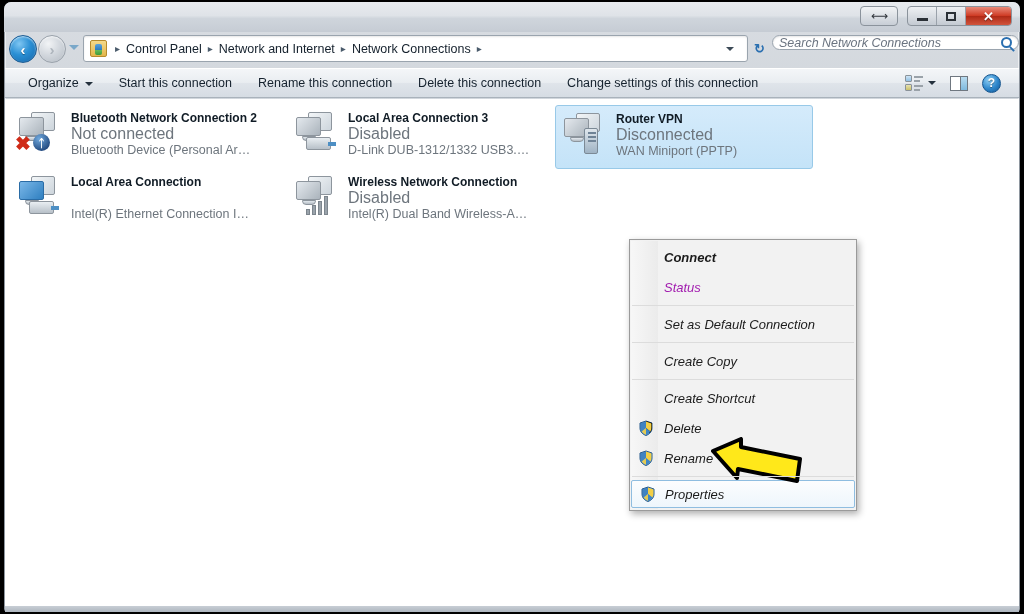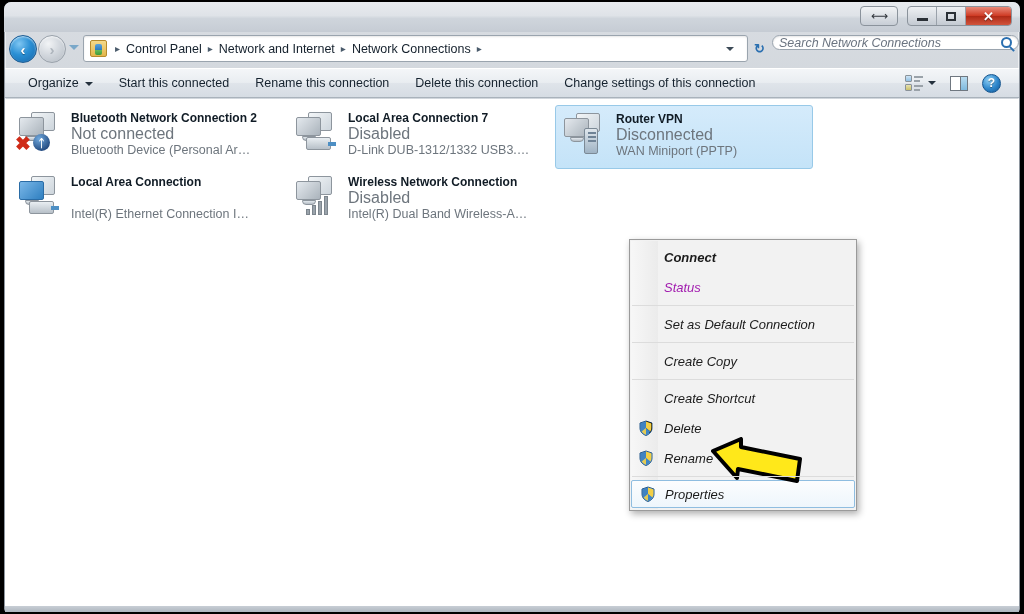--- a/index.html
+++ b/index.html
@@ -243,21 +243,21 @@
     <div class="searchbox">
       <span class="search-ph">Search Network Connections</span>
       <span class="mag"></span>
     </div>
   </div>
 
   <div class="toolbar">
     <div class="tbitem">
       <span>Organize</span><span class="tbcaret"></span>
     </div>
-    <div class="tbitem">Start this connected</div>
+    <div class="tbitem">Start this connection</div>
     <div class="tbitem">Rename this connection</div>
     <div class="tbitem">Delete this connection</div>
     <div class="tbitem">Change settings of this connection</div>
 
     <div class="tb-right">
       <div style="display:flex;align-items:center;gap:5px;">
         <div class="icon-view">
           <div class="iv-cell" style="left:0;top:0;background:linear-gradient(to bottom,#cfe4f5,#8fc0e4);"></div>
           <div class="iv-cell" style="left:0;top:9px;background:linear-gradient(to bottom,#e7e2b0,#c9c06a);"></div>
           <div class="iv-line" style="left:9px;top:1px;width:9px;"></div>
@@ -296,21 +296,21 @@
       </div>
 
       <div class="conn-item" style="left:277px;top:0;">
         <div class="conn-icon gray">
           <div class="mon-back"></div>
             <div class="mon-front"></div>
             <div class="mon-stand"></div>
           <div class="badge plug"></div>
         </div>
         <div class="conn-text">
-          <div class="conn-name">Local Area Connection 7</div>
+          <div class="conn-name">Local Area Connection 3</div>
           <div class="conn-status">Disabled</div>
           <div class="conn-dev">D-Link DUB-1312/1332 USB3.0 to ...</div>
         </div>
       </div>
 
       <div class="conn-item selected" style="left:544px;top:0;width:258px;">
         <div class="conn-icon gray">
           <div class="mon-back"></div>
             <div class="mon-front"></div>
             <div class="mon-stand"></div>

